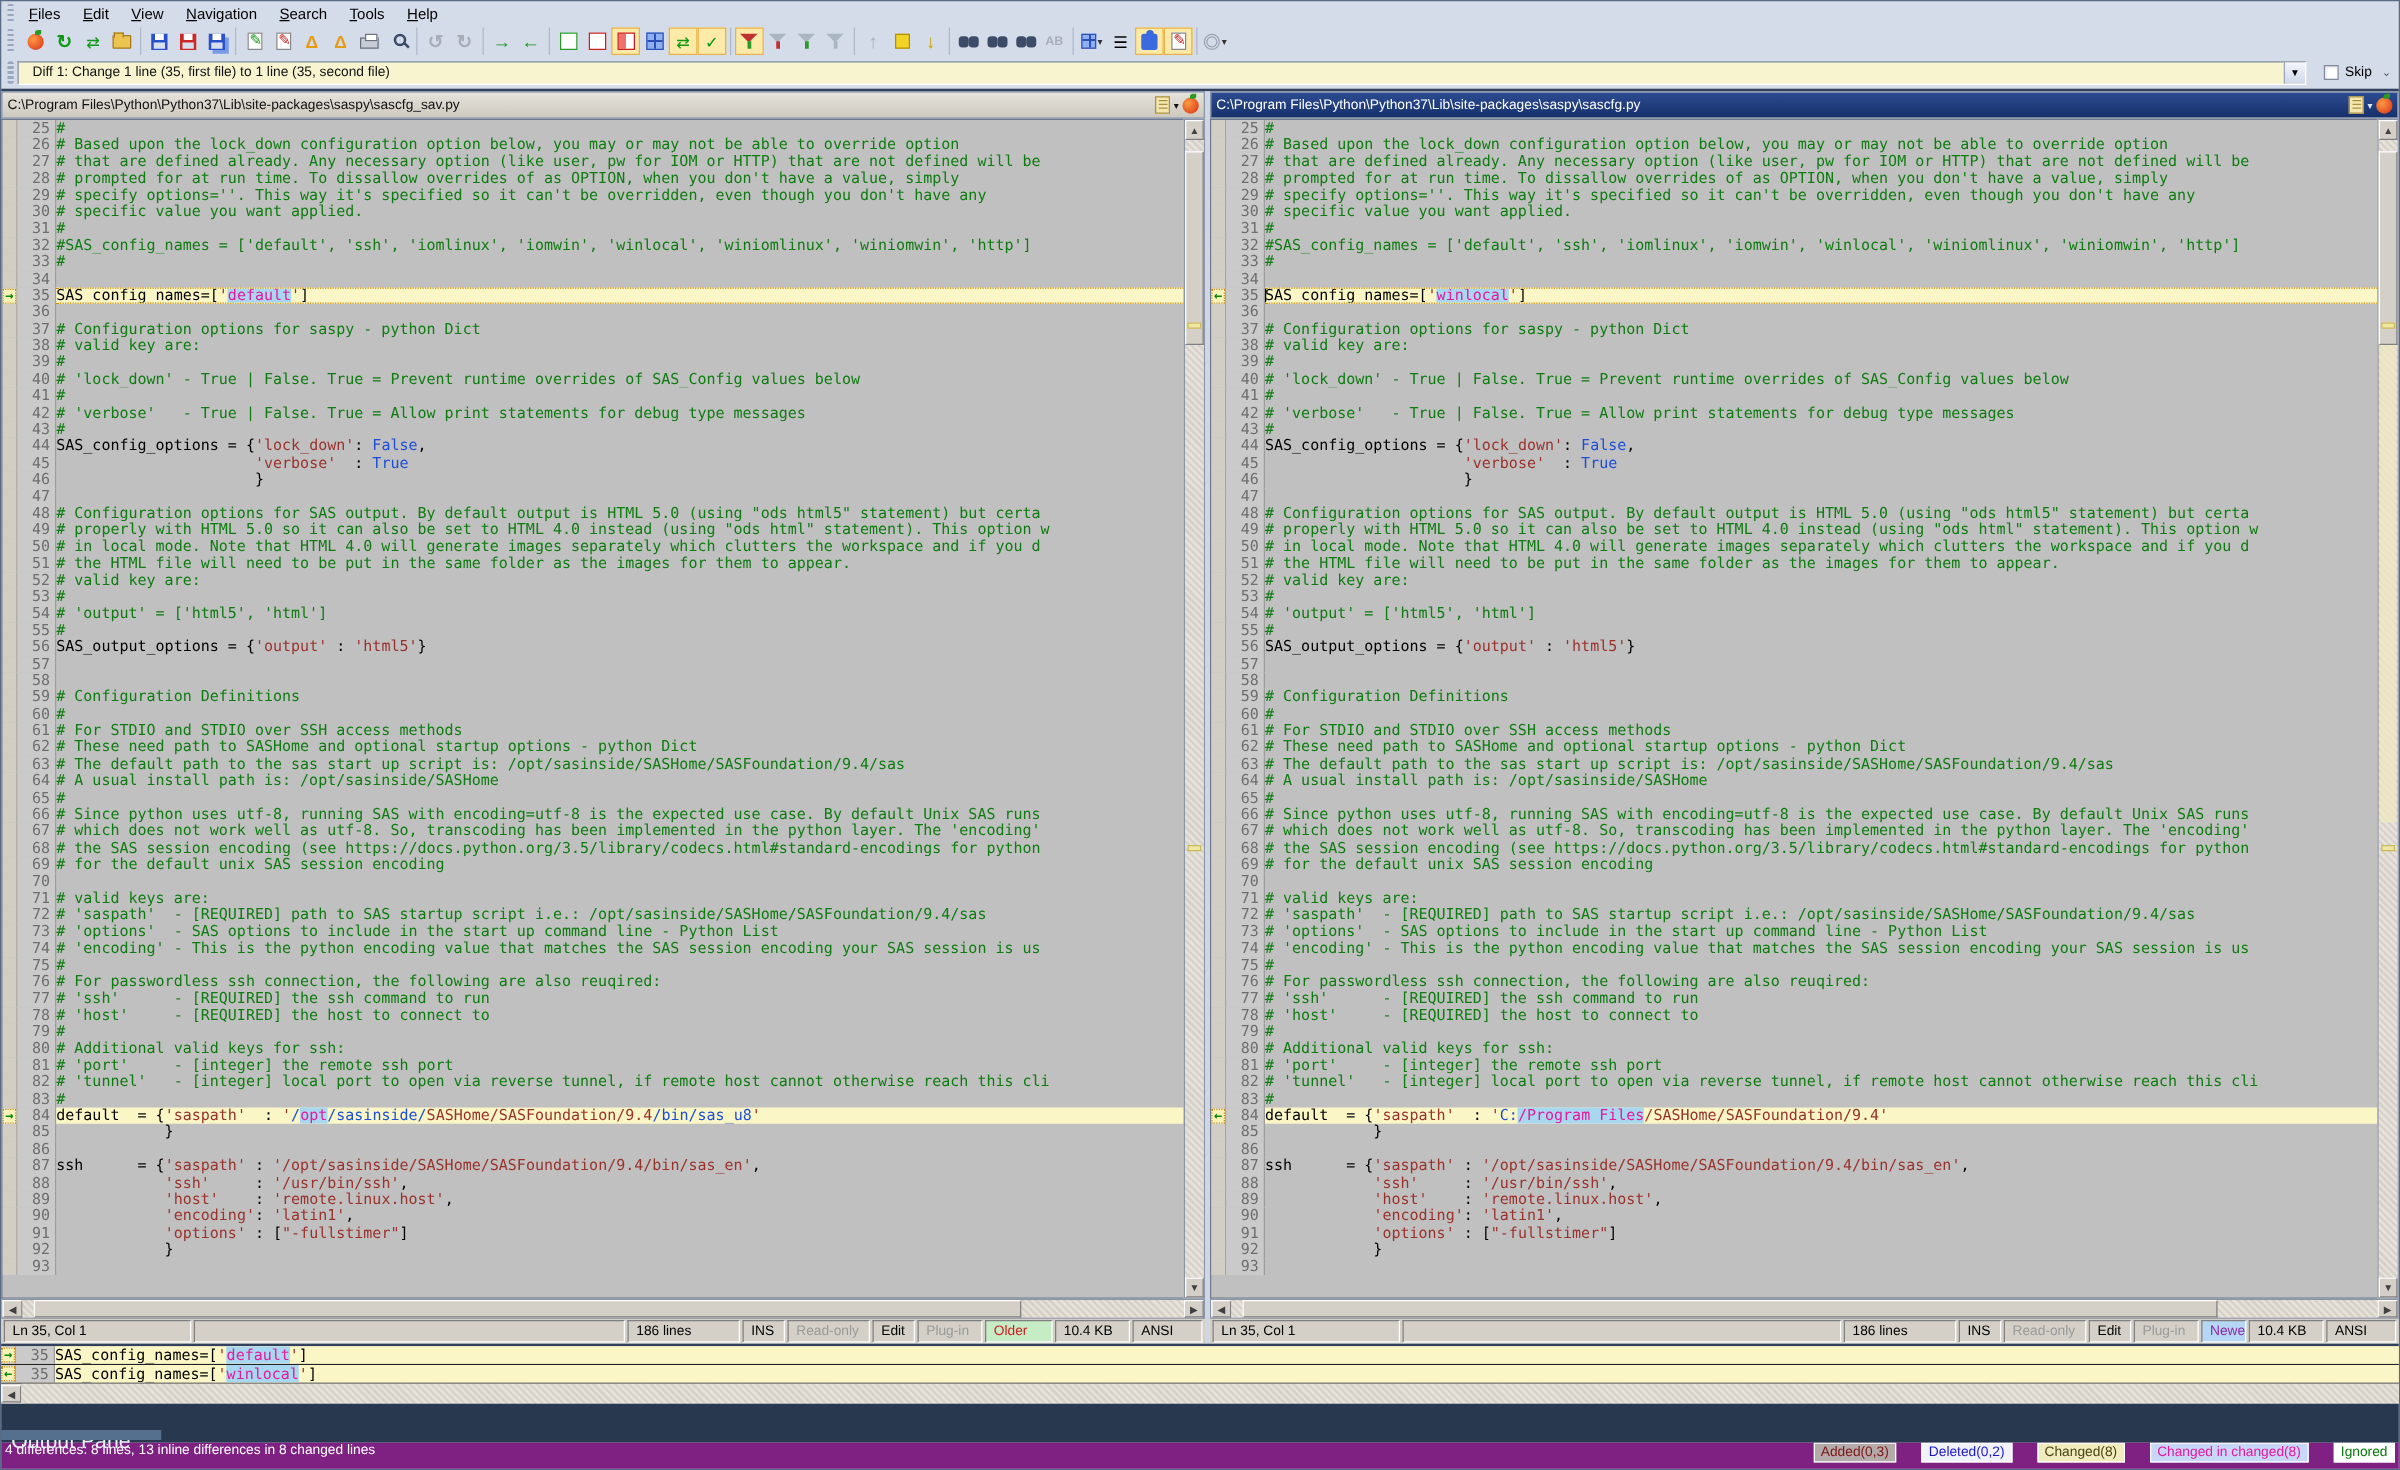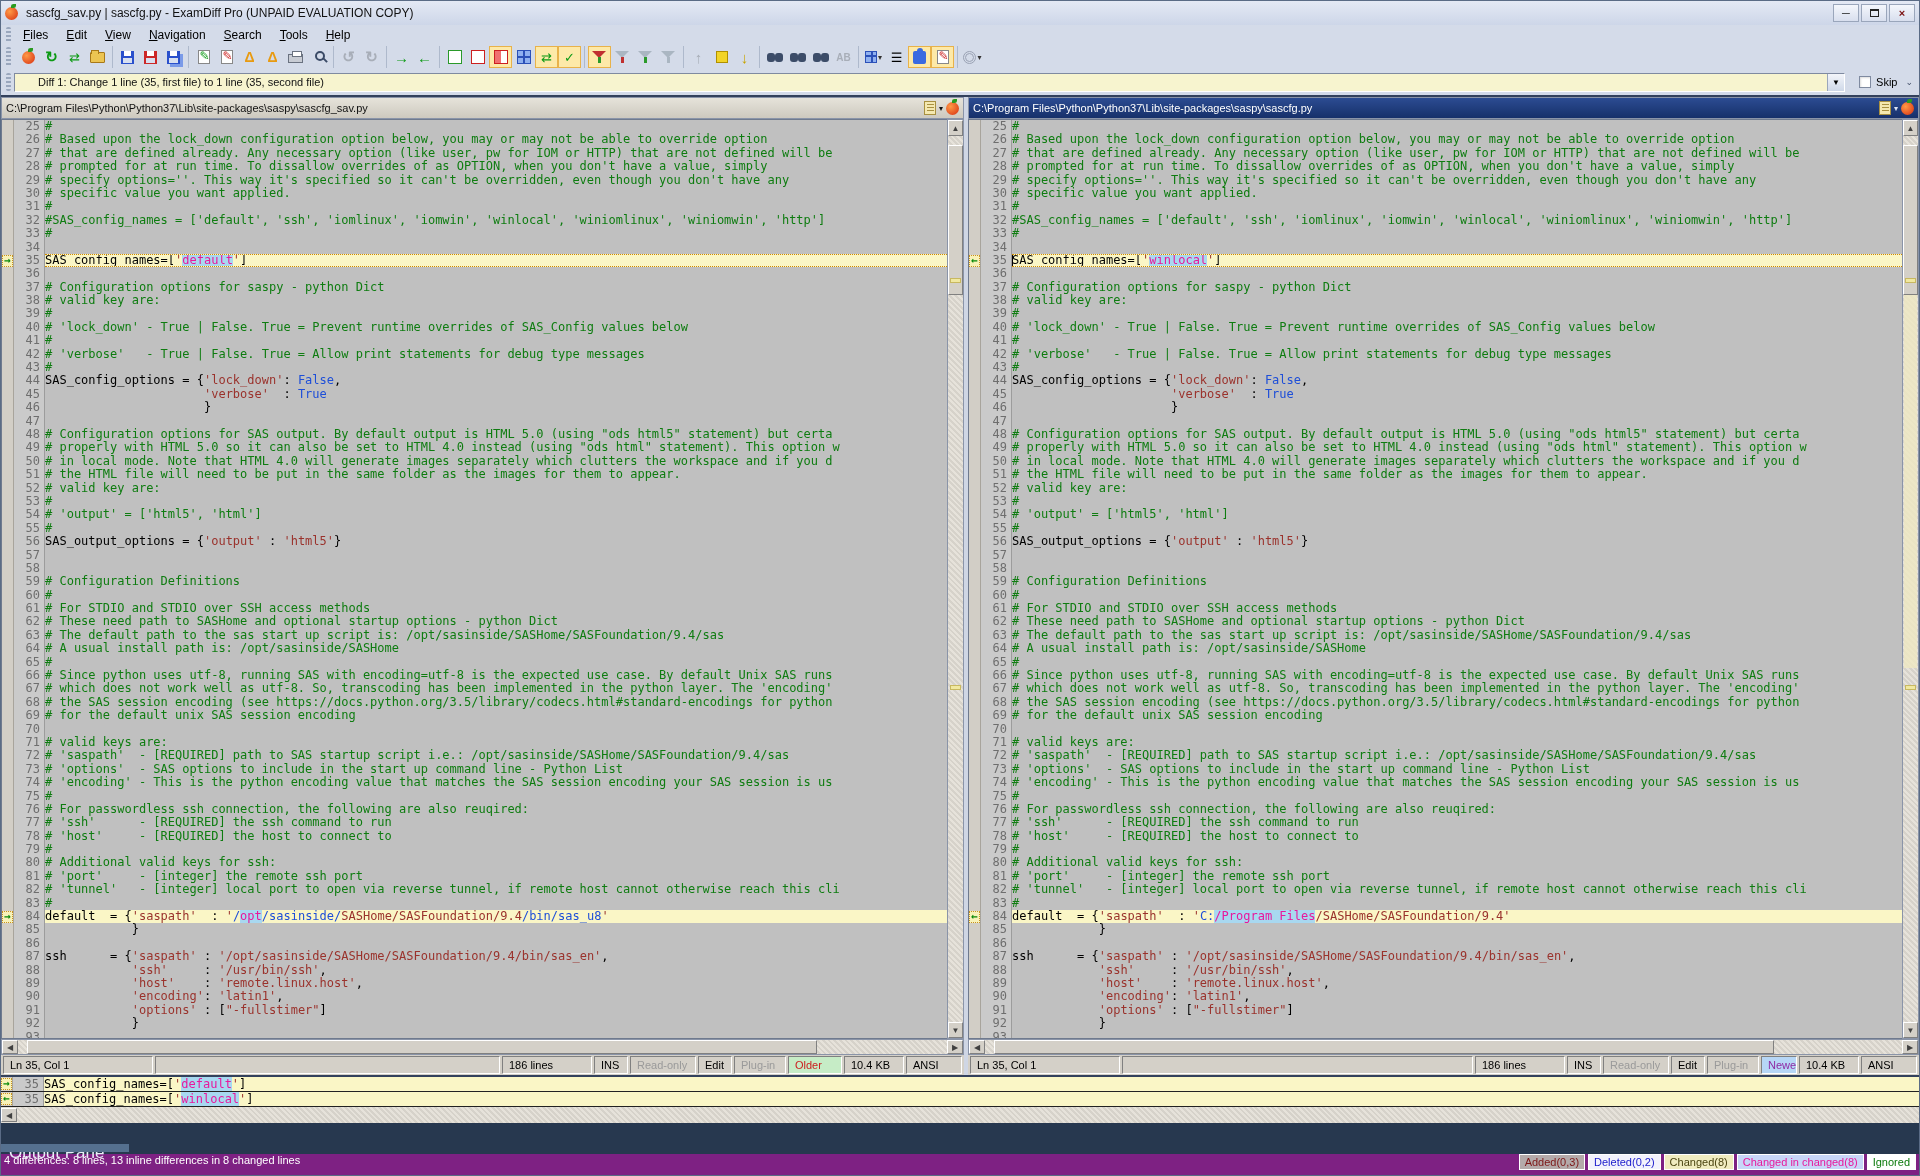--- a/index.html
+++ b/index.html
@@ -68,21 +68,21 @@
   .i-puzzle:before{content:"";position:absolute;top:-3px;left:4px;width:6px;height:6px;border-radius:50%;background:#3a6ae0}
   .i-gear{width:13px;height:13px;border-radius:50%;border:3px double #9aa2b4;background:#d4dbe9}
   .i-pencilpage{width:12px;height:14px;background:#fff;border:1px solid #888;position:relative}
   .i-pencilpage:after{content:"✎";position:absolute;font-size:12px;left:1px;top:-2px}
   .i-pencilpage.redp:after{color:#cc2020}
   .i-pencilpage.greenp:after{color:#0c9a14}
 
   
   .diffbar{height:26px;display:flex;align-items:center;padding:2px 4px 2px 2px;flex:0 0 auto}
   .diffcombo{flex:1;height:19px;display:flex;align-items:stretch;border:1px solid;border-color:#7f8aa0 #fff #fff #7f8aa0;background:#f7f4cf}
-  .diffcombo .txt{flex:1;padding:2px 23px;font-size:11px;color:#111;white-space:nowrap;overflow:hidden}
+  .diffcombo .txt{flex:1;padding:2px 11px;font-size:11px;color:#111;white-space:nowrap;overflow:hidden}
   .combo-dd{width:17px;display:flex;align-items:center;justify-content:center;background:linear-gradient(#f3f5fa,#cfd8e8);border-left:1px solid #9aa6bb;font-size:8px}
   .skipwrap{display:flex;align-items:center;gap:5px;margin:0 8px 0 14px}
   .cb{width:12px;height:12px;background:#fff;border:1px solid #7f8aa0;box-shadow:inset 1px 1px 2px #00000022}
   .chev{font-size:9px;color:#44506a;margin-right:2px}
 
   
   .panes{flex:1;display:flex;background:#b8c2d4;border-top:2px solid #33415c;min-height:0}
   .pane{display:flex;flex-direction:column;min-width:0}
   .pane.left{width:963px;flex:0 0 auto}
   .pane.right{flex:1}
@@ -138,38 +138,27 @@
   .drow .txtc{background:#faf6c6}
   .dhscroll{flex:1;display:flex;background:#e2ded6}
   .dhscroll .hbtn{height:14px;margin-top:1px}
 
   
   .outputbar{height:31px;flex:0 0 auto;background:#27384f;position:relative}
   .outputbar .olabel{color:#e9eef7;font-size:17px;padding:20px 0 0 8px}
   .outputbar .otab{position:absolute;left:0;bottom:2px;width:128px;height:8px;background:#55708f}
   .purplebar{height:21px;flex:0 0 auto;background:#7e2183;display:flex;align-items:flex-start;padding:0 3px;color:#fff;font-size:11px}
   .purplebar .sumtxt{flex:1;white-space:nowrap;overflow:hidden}
-  .badge{margin-left:3px;padding:1px 5px;border:1px solid #fff;font-size:11px;white-space:nowrap}
+  .badge{margin-left:20px;padding:1px 5px;border:1px solid #fff;font-size:11px;white-space:nowrap}
 </style>
 </head>
 <body>
 
 <div class="window">
 
-  <div class="titlebar">
-    <span class="i-apple"></span>
-    <span class="ttl">sascfg_sav.py  |  sascfg.py - ExamDiff Pro (UNPAID EVALUATION COPY)</span>
-    <div class="wbtns" id="wbtns">
-        <div class="wbtn">─</div>
-        <div class="wbtn">
-          <span class="maxbox"></span>
-        </div>
-        <div class="wbtn close">×</div>
-      </div>
-  </div>
 
   <div class="menubar">
     <span class="grip"></span>
     <span id="menuitems" style="display:flex">
         <span class="menu-item"><u>F</u>iles</span>
         <span class="menu-item"><u>E</u>dit</span>
         <span class="menu-item"><u>V</u>iew</span>
         <span class="menu-item"><u>N</u>avigation</span>
         <span class="menu-item"><u>S</u>earch</span>
         <span class="menu-item"><u>T</u>ools</span>

